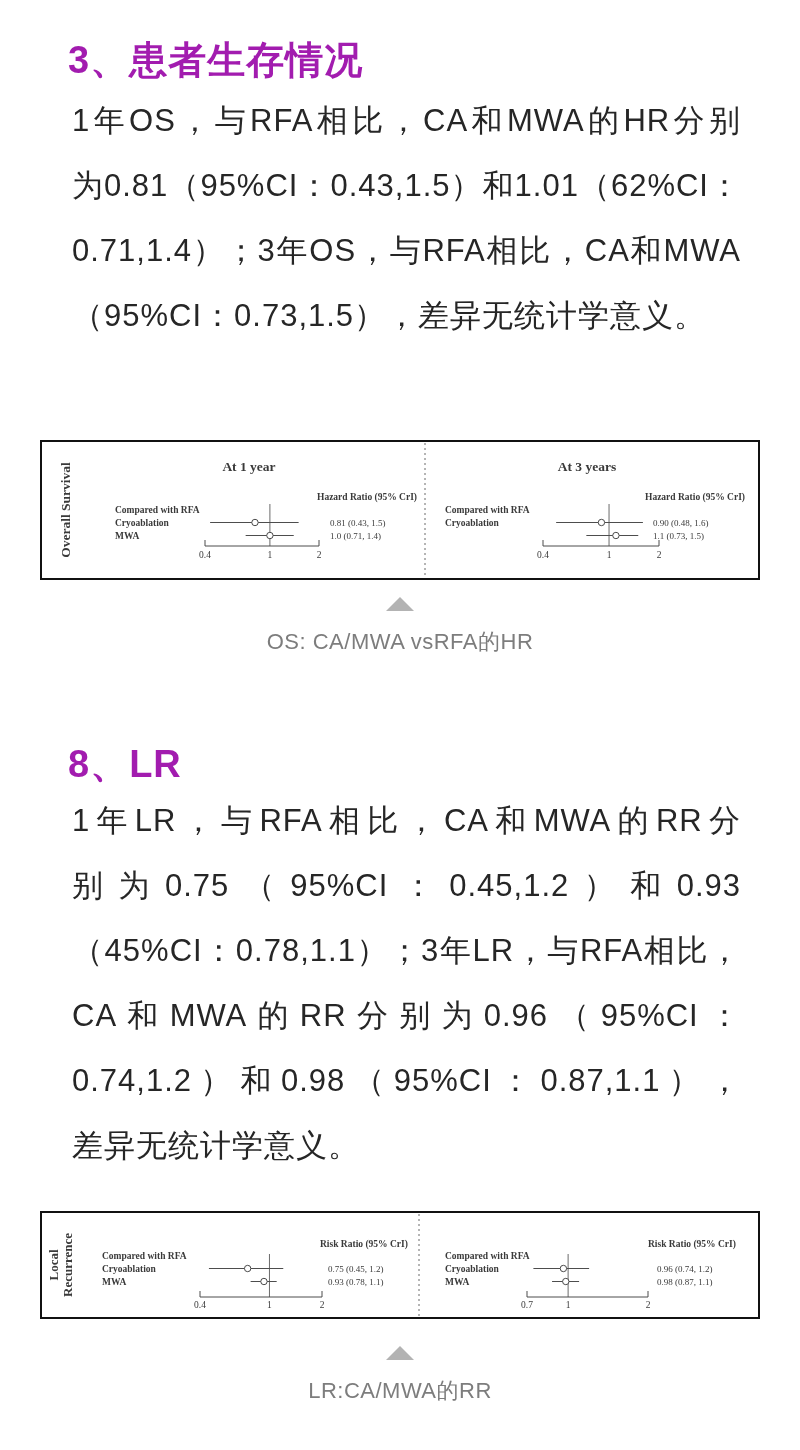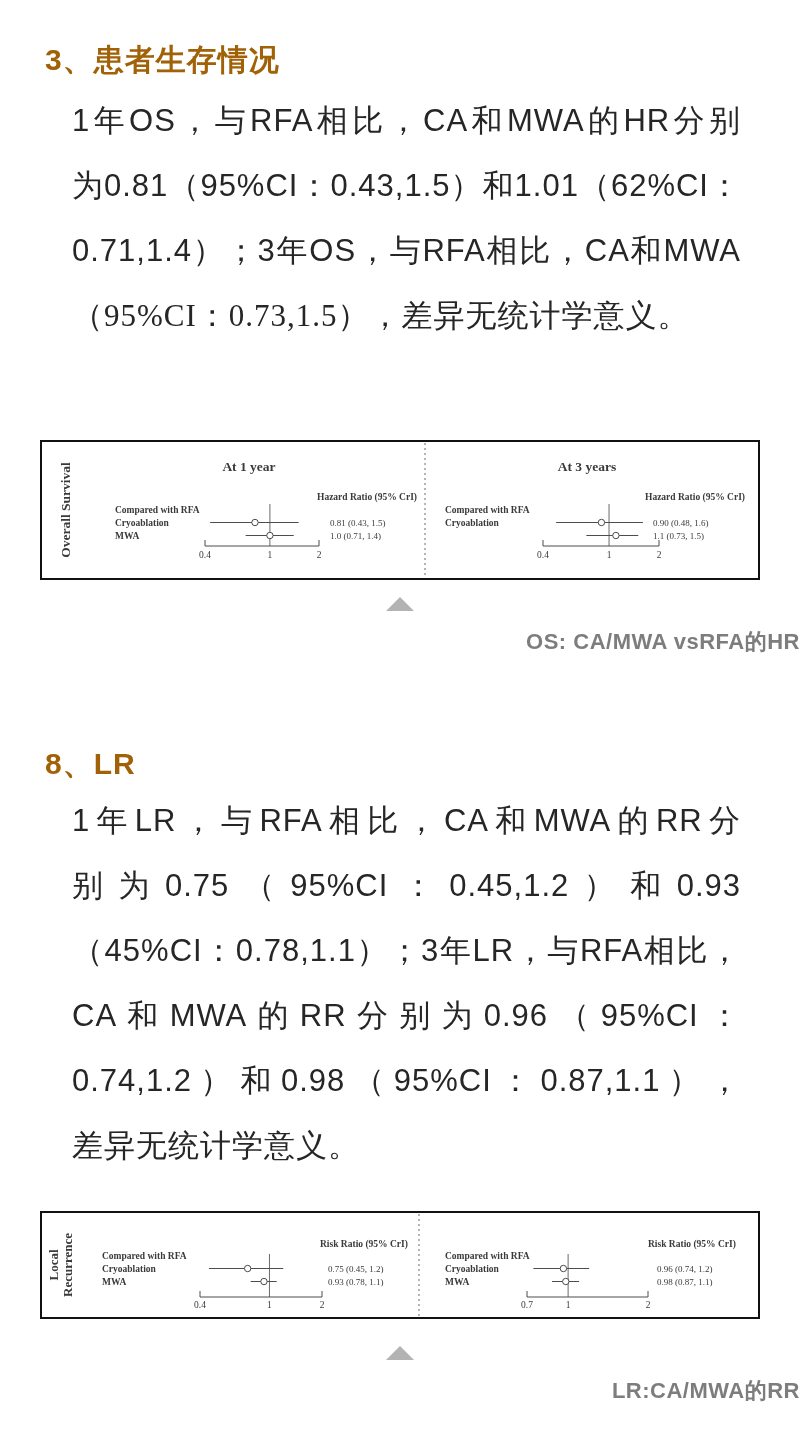--- a/index.html
+++ b/index.html
@@ -2,45 +2,45 @@
 <html><head>
 <meta charset="utf-8">
 <style>
   * { margin:0; padding:0; box-sizing:border-box; }
   html,body { background:#ffffff; }
   .page {
     position:relative; width:800px; height:1450px; background:#ffffff;
     font-family:"Liberation Sans", sans-serif; overflow:hidden;
   }
   .heading {
-    position:absolute; left:45px; font-size:30px; font-weight:700;
-    color:#a16207; letter-spacing:1px; line-height:36px; white-space:nowrap;
+    position:absolute; left:68px; font-size:38px; font-weight:700;
+    color:#a21caf; letter-spacing:1px; line-height:36px; white-space:nowrap;
   }
   #heading-os { top:42px; }
   #heading-lr { top:746px; }
   .para {
     position:absolute; left:59px; width:682px; color:#262626;
     font-size:31px; letter-spacing:1px; overflow:visible;
   }
   #para-os { top:88px; }
   #para-lr { top:788px; }
   .para .line {
     height:65px; line-height:65px;
     text-align:justify; text-align-last:justify;margin-left:13px;
   }
-  .para .line.last { text-align-last:left;font-family:Liberation Serif, serif; }
+  .para .line.last { text-align-last:left; }
   .forest-fig {
     position:absolute; left:40px; background:#ffffff;
     border:2px solid #111111;
   }
   #fig-os { top:440px; width:720px; height:140px; }
   #fig-lr { top:1211px; width:720px; height:108px; }
   .forest-fig svg { display:block; }
   svg text { font-family:"Liberation Serif", serif; fill:#3a3a3a; }
-  .fig-caption { position:absolute; left:0; width:800px; text-align:right;font-weight:bold; }
+  .fig-caption { position:absolute; left:0; width:800px; text-align:center; }
   #caption-os { top:597px; }
   #caption-lr { top:1346px; }
   .tri {
     width:0; height:0; margin:0 auto;
     border-left:14px solid transparent; border-right:14px solid transparent;
     border-bottom:14px solid #b3b3b3;
   }
   .caption-text {
     margin-top:16px; font-size:22px; color:#7d7d7d; letter-spacing:0.5px;
   }

